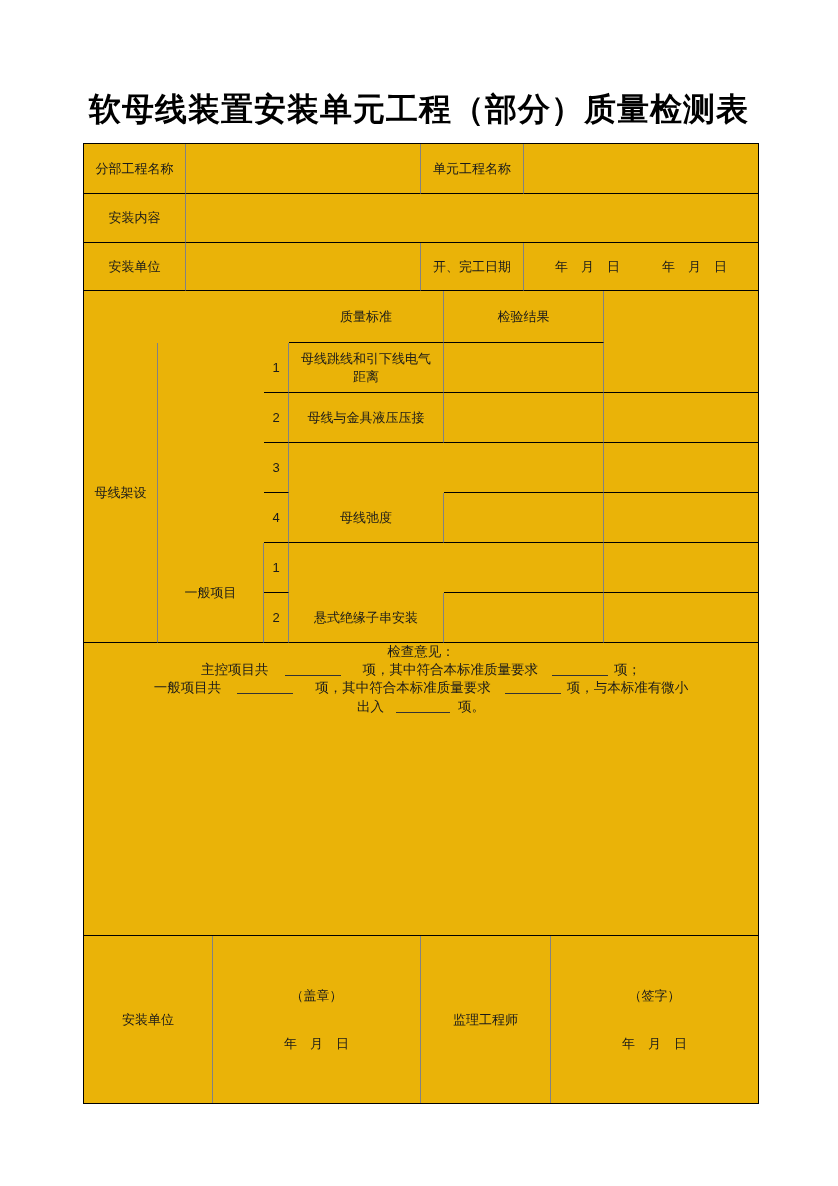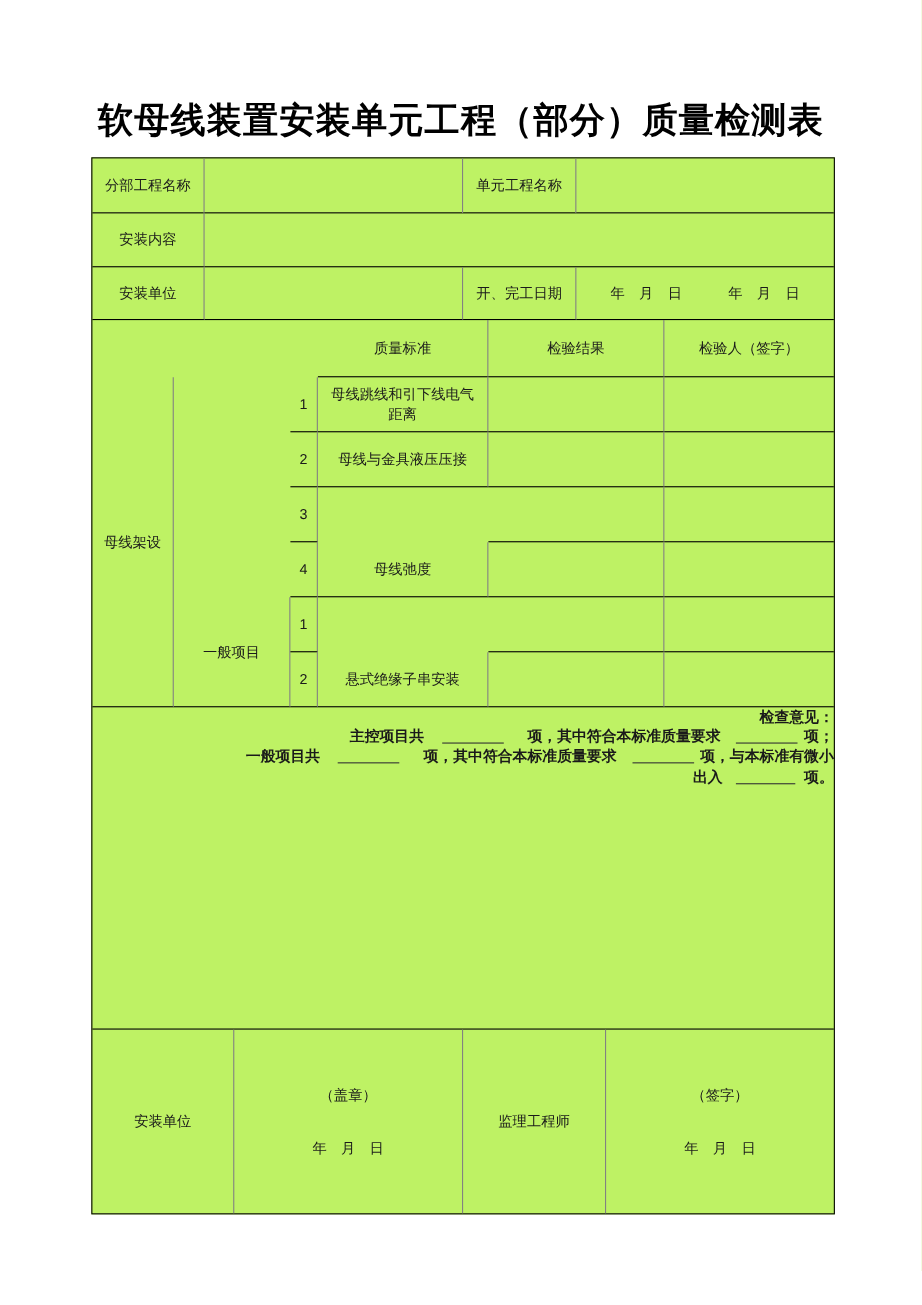--- a/index.html
+++ b/index.html
@@ -10,35 +10,35 @@
   .page-title {
     position:absolute; top:88px; left:0; width:100%;
     text-align:center; font-size:32px; font-weight:bold; color:#000;
     letter-spacing:1px; margin:0;
   }
   .form-table {
     position:absolute; left:83px; top:143px;
     display:grid;
     grid-template-columns:74px 28px 27px 51px 25px 132px 23px 80px 27px 53px 154px;
     grid-template-rows:50px 49px 48px 52px 50px 50px 50px 50px 50px 50px 293px 167px;
-    border:1px solid #000; background:#bef264;
+    border:1px solid #000; background:#eab308;
   }
   .cell {
     border-right:1px solid #828282; border-bottom:1px solid #000;
     display:flex; align-items:center; justify-content:center;
     text-align:center; font-size:13px; line-height:1.35;
     box-sizing:border-box; padding:2px 6px; color:#1a1a1a;
   }
   .lc { border-right:none; }
   .lr { border-bottom:none;text-align:center; }
   .std { padding:2px 10px; }
   .dates { gap:42px; }
   .date { white-space:pre; word-spacing:2px; }
   .stamp { flex-direction:column; gap:30px; }
-  .summary { display:block; text-align:right; padding:0; font-size:13.5px;font-weight:bold; }
+  .summary { display:block; text-align:center; padding:0; font-size:13.5px; }
   .summary p { margin:0; }
   .s-title { margin:52px 0 0 17px; }
   .s-line1 { margin:41px 0 0 42px; }
   .s-line2 { margin:28px 0 0 42px; }
   .s-line3 { margin:28px 0 0 29px; }
   .blank {
     display:inline-block; width:56px; height:13px;
     border-bottom:1px solid #333; vertical-align:-2px;
   }
   .b-a { margin:0 22px 0 16px; }
@@ -63,21 +63,20 @@
   <div class="cell" style="grid-area:3/1/4/3">安装单位</div>
   <div class="cell" style="grid-area:3/3/4/7"></div>
   <div class="cell" style="grid-area:3/7/4/9">开、完工日期</div>
   <div class="cell lc dates" style="grid-area:3/9/4/12">
     <span class="date">年　月　日</span>
     <span class="date">年　月　日</span>
   </div>
 
   <div class="cell" style="grid-area:4/6/5/8">质量标准</div>
   <div class="cell" style="grid-area:4/8/5/11">检验结果</div>
-  <div class="cell lc" style="grid-area:4/11/5/12">检验人（签字）</div>
 
   <div class="cell" style="grid-area:5/1/11/2">母线架设</div>
   <div class="cell" style="grid-area:9/2/11/5">一般项目</div>
 
   <div class="cell" style="grid-area:5/5/6/6">1</div>
   <div class="cell std" style="grid-area:5/6/6/8">母线跳线和引下线电气距离</div>
   <div class="cell" style="grid-area:5/8/6/11"></div>
   <div class="cell lc" style="grid-area:5/11/6/12"></div>
 
   <div class="cell" style="grid-area:6/5/7/6">2</div>

